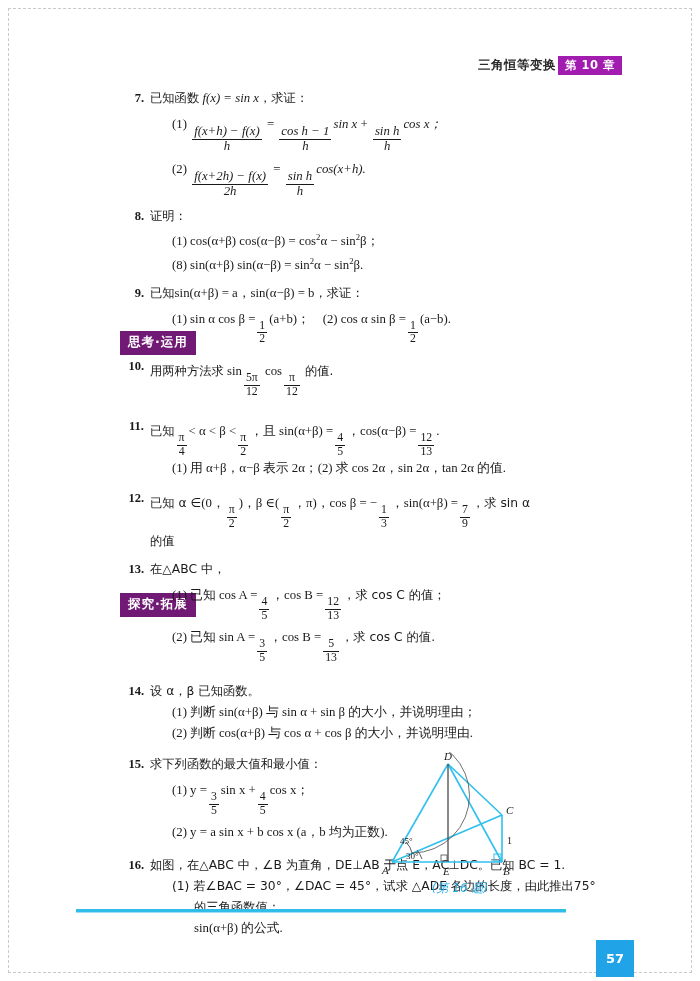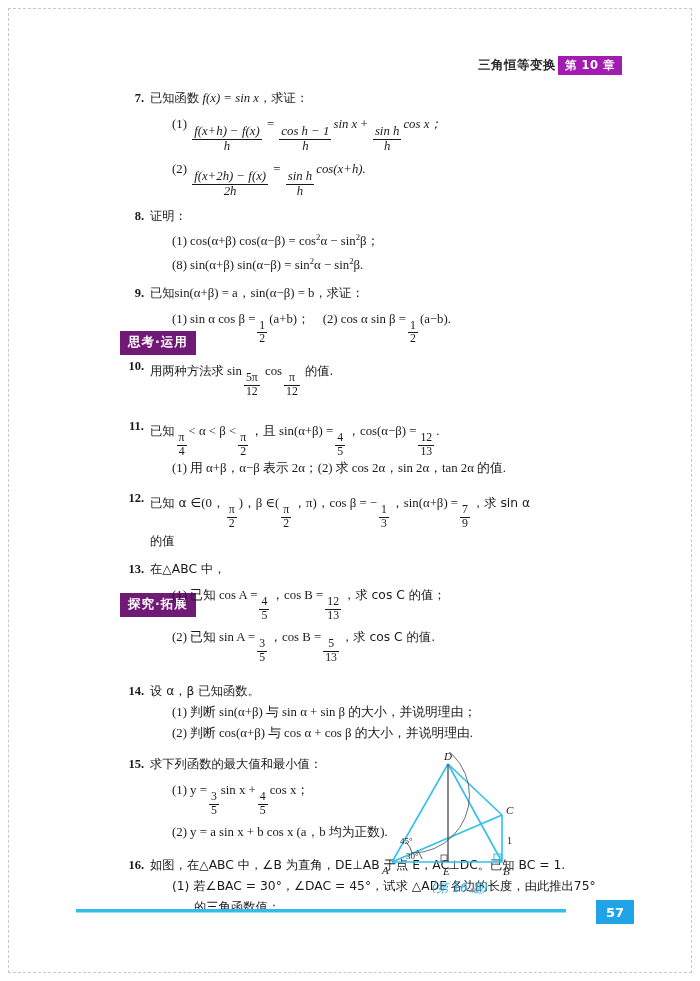--- a/index.html
+++ b/index.html
@@ -160,23 +160,23 @@
   .footer-rule:after {
     content: "";
     position: absolute;
     left: 0; top: 3px;
     width: 100%; height: 1px;
     background: #9ddcf4;
   }
   .page-num {
     position: absolute;
     left: 596px;
-    top: 900px;
+    top: 940px;
     width: 38px;
-    height: 24px;
+    height: 37px;
     background: #21a3e8;
     color: #ffffff;
     font-family: "DejaVu Sans", sans-serif;
     font-size: 13px;
     font-weight: 700;
     display: flex;
     align-items: center;
     justify-content: center;
   }
 </style>
@@ -381,20 +381,21 @@
         <div class="sub" style="line-height:31px;">(2) y = a sin x + b cos x (a，b 均为正数).</div>
       </div>
     </div>
 
     <div class="prob">
       <div class="prob-num">16.</div>
       <div class="prob-body">
         <div class="line cn">如图，在△ABC 中，∠B 为直角，DE⊥AB 于点 E，AC⊥DC。已知 BC = 1.</div>
         <div class="sub cn">(1) 若∠BAC = 30°，∠DAC = 45°，试求 △ADE 各边的长度，由此推出75°</div>
         <div class="sub cn indent2">的三角函数值；</div>
+        <div class="sub indent2">sin(α+β) 的公式.</div>
       </div>
     </div>
 
   </div>
 
   <div class="figure">
     <svg width="180" height="145" viewBox="0 0 180 145">
 
       <line x1="22" y1="110" x2="132" y2="110" stroke="#2fc0ee" stroke-width="1.6"></line>
 

